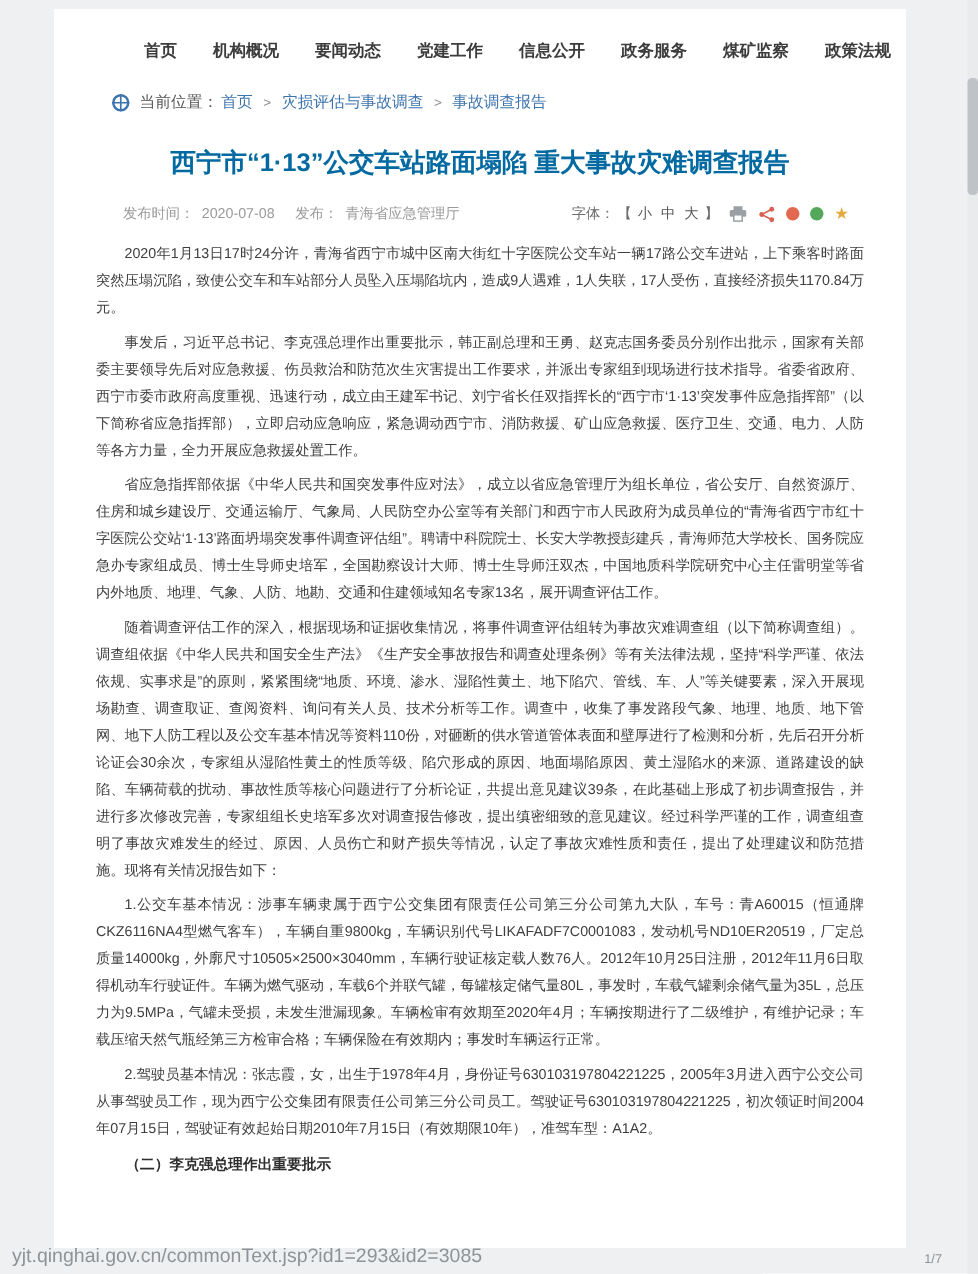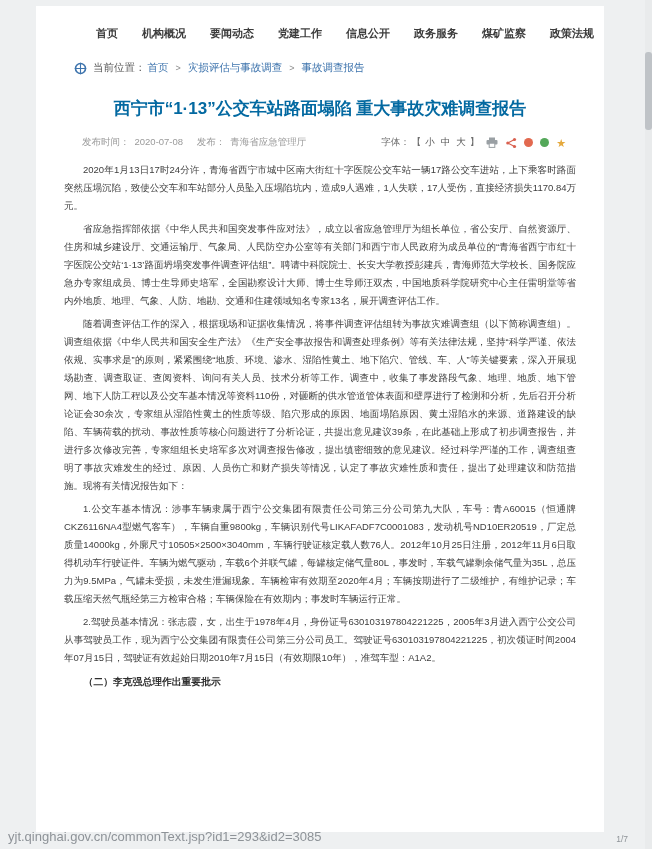--- a/index.html
+++ b/index.html
@@ -125,20 +125,21 @@
         </span>
       <span class="ic">
           <span class="dot dot-wechat"></span>
         </span>
       <span class="ic star">★</span>
     </div>
   </div>
 
   <div class="article-body">
       <p class="blk p">2020年1月13日17时24分许，青海省西宁市城中区南大街红十字医院公交车站一辆17路公交车进站，上下乘客时路面突然压塌沉陷，致使公交车和车站部分人员坠入压塌陷坑内，造成9人遇难，1人失联，17人受伤，直接经济损失1170.84万元。</p>
+      <p class="blk p">事发后，习近平总书记、李克强总理作出重要批示，韩正副总理和王勇、赵克志国务委员分别作出批示，国家有关部委主要领导先后对应急救援、伤员救治和防范次生灾害提出工作要求，并派出专家组到现场进行技术指导。省委省政府、西宁市委市政府高度重视、迅速行动，成立由王建军书记、刘宁省长任双指挥长的“西宁市‘1·13’突发事件应急指挥部”（以下简称省应急指挥部），立即启动应急响应，紧急调动西宁市、消防救援、矿山应急救援、医疗卫生、交通、电力、人防等各方力量，全力开展应急救援处置工作。</p>
       <p class="blk p">省应急指挥部依据《中华人民共和国突发事件应对法》，成立以省应急管理厅为组长单位，省公安厅、自然资源厅、住房和城乡建设厅、交通运输厅、气象局、人民防空办公室等有关部门和西宁市人民政府为成员单位的“青海省西宁市红十字医院公交站‘1·13’路面坍塌突发事件调查评估组”。聘请中科院院士、长安大学教授彭建兵，青海师范大学校长、国务院应急办专家组成员、博士生导师史培军，全国勘察设计大师、博士生导师汪双杰，中国地质科学院研究中心主任雷明堂等省内外地质、地理、气象、人防、地勘、交通和住建领域知名专家13名，展开调查评估工作。</p>
       <p class="blk p">随着调查评估工作的深入，根据现场和证据收集情况，将事件调查评估组转为事故灾难调查组（以下简称调查组）。调查组依据《中华人民共和国安全生产法》《生产安全事故报告和调查处理条例》等有关法律法规，坚持“科学严谨、依法依规、实事求是”的原则，紧紧围绕“地质、环境、渗水、湿陷性黄土、地下陷穴、管线、车、人”等关键要素，深入开展现场勘查、调查取证、查阅资料、询问有关人员、技术分析等工作。调查中，收集了事发路段气象、地理、地质、地下管网、地下人防工程以及公交车基本情况等资料110份，对砸断的供水管道管体表面和壁厚进行了检测和分析，先后召开分析论证会30余次，专家组从湿陷性黄土的性质等级、陷穴形成的原因、地面塌陷原因、黄土湿陷水的来源、道路建设的缺陷、车辆荷载的扰动、事故性质等核心问题进行了分析论证，共提出意见建议39条，在此基础上形成了初步调查报告，并进行多次修改完善，专家组组长史培军多次对调查报告修改，提出缜密细致的意见建议。经过科学严谨的工作，调查组查明了事故灾难发生的经过、原因、人员伤亡和财产损失等情况，认定了事故灾难性质和责任，提出了处理建议和防范措施。现将有关情况报告如下：</p>
       <p class="blk p">1.公交车基本情况：涉事车辆隶属于西宁公交集团有限责任公司第三分公司第九大队，车号：青A60015（恒通牌CKZ6116NA4型燃气客车），车辆自重9800kg，车辆识别代号LIKAFADF7C0001083，发动机号ND10ER20519，厂定总质量14000kg，外廓尺寸10505×2500×3040mm，车辆行驶证核定载人数76人。2012年10月25日注册，2012年11月6日取得机动车行驶证件。车辆为燃气驱动，车载6个并联气罐，每罐核定储气量80L，事发时，车载气罐剩余储气量为35L，总压力为9.5MPa，气罐未受损，未发生泄漏现象。车辆检审有效期至2020年4月；车辆按期进行了二级维护，有维护记录；车载压缩天然气瓶经第三方检审合格；车辆保险在有效期内；事发时车辆运行正常。</p>
       <p class="blk p">2.驾驶员基本情况：张志霞，女，出生于1978年4月，身份证号630103197804221225，2005年3月进入西宁公交公司从事驾驶员工作，现为西宁公交集团有限责任公司第三分公司员工。驾驶证号630103197804221225，初次领证时间2004年07月15日，驾驶证有效起始日期2010年7月15日（有效期限10年），准驾车型：A1A2。</p>
       <div class="blk h2">（二）李克强总理作出重要批示</div>
     </div>
 
 </div>
 
 <span class="footer-url">yjt.qinghai.gov.cn/commonText.jsp?id1=293&amp;id2=3085</span>

